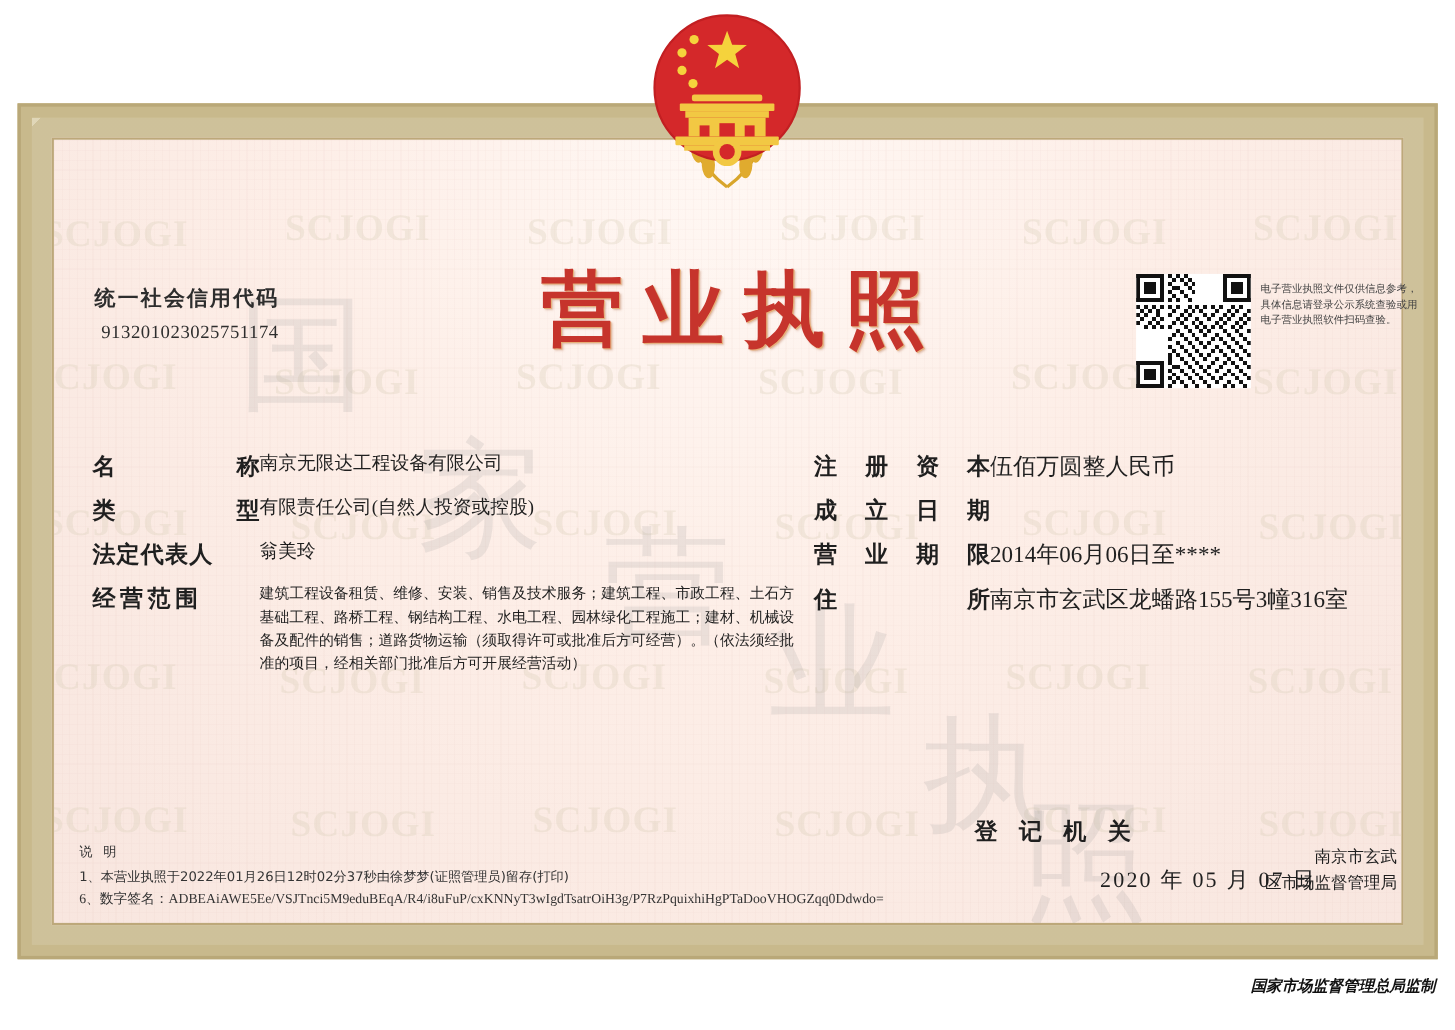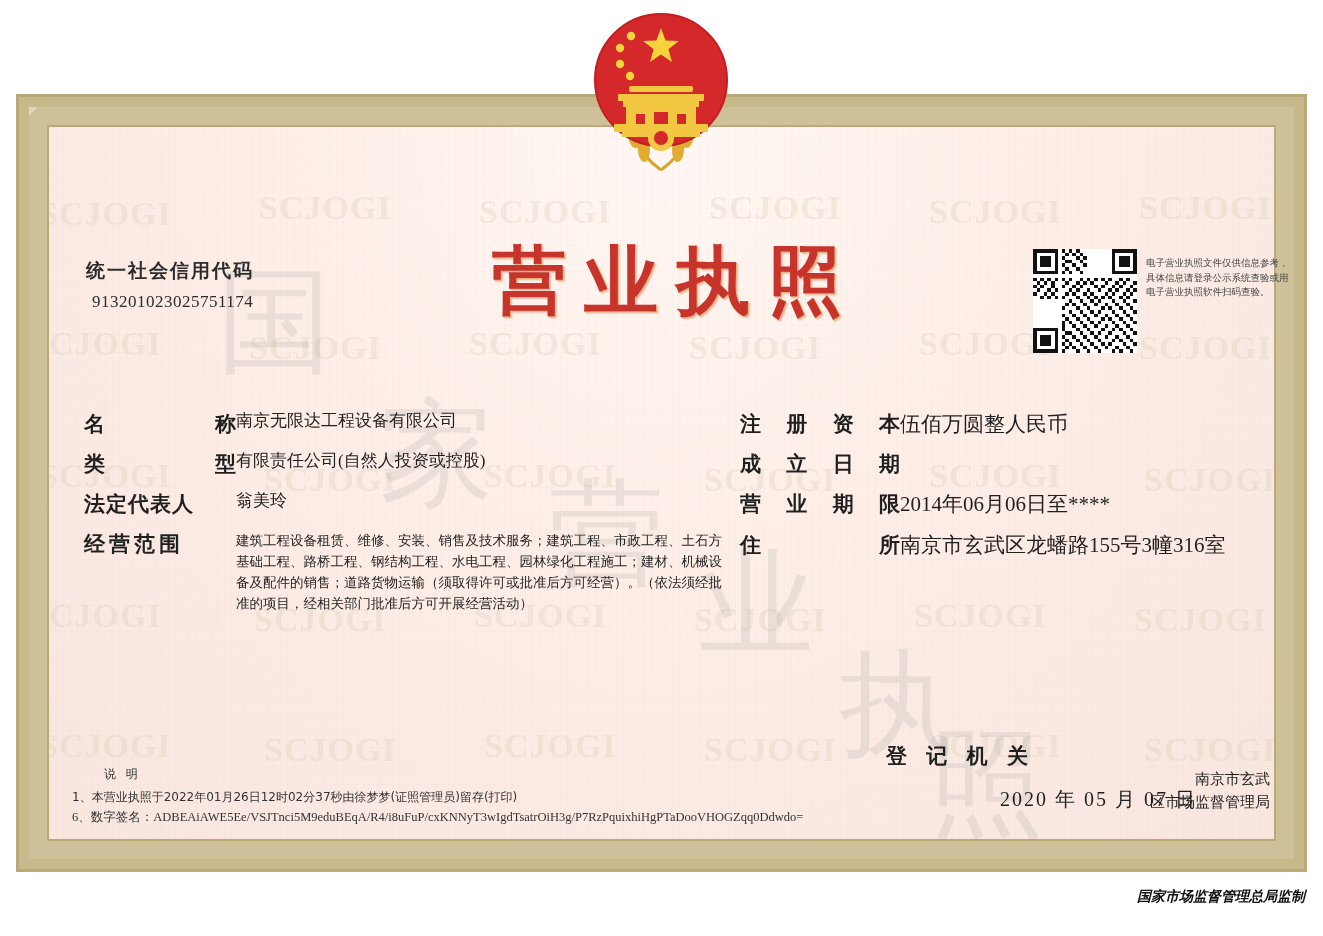--- a/index.html
+++ b/index.html
@@ -264,21 +264,20 @@
     top: 766px;
     width: 780px;
     z-index: 4;
     font-family: "DejaVu Sans", sans-serif;
     color: #333;
   }
   .notes-title {
     font-size: 12px;
     letter-spacing: 3px;
     margin-bottom: 4px;
-    margin-left: 32px;
   }
   .note-line {
     font-size: 12px;
     line-height: 1.7;
     white-space: nowrap;
   }
   .note-line.sig {
     font-family: "Liberation Serif", serif;
     font-size: 12.5px;
   }

